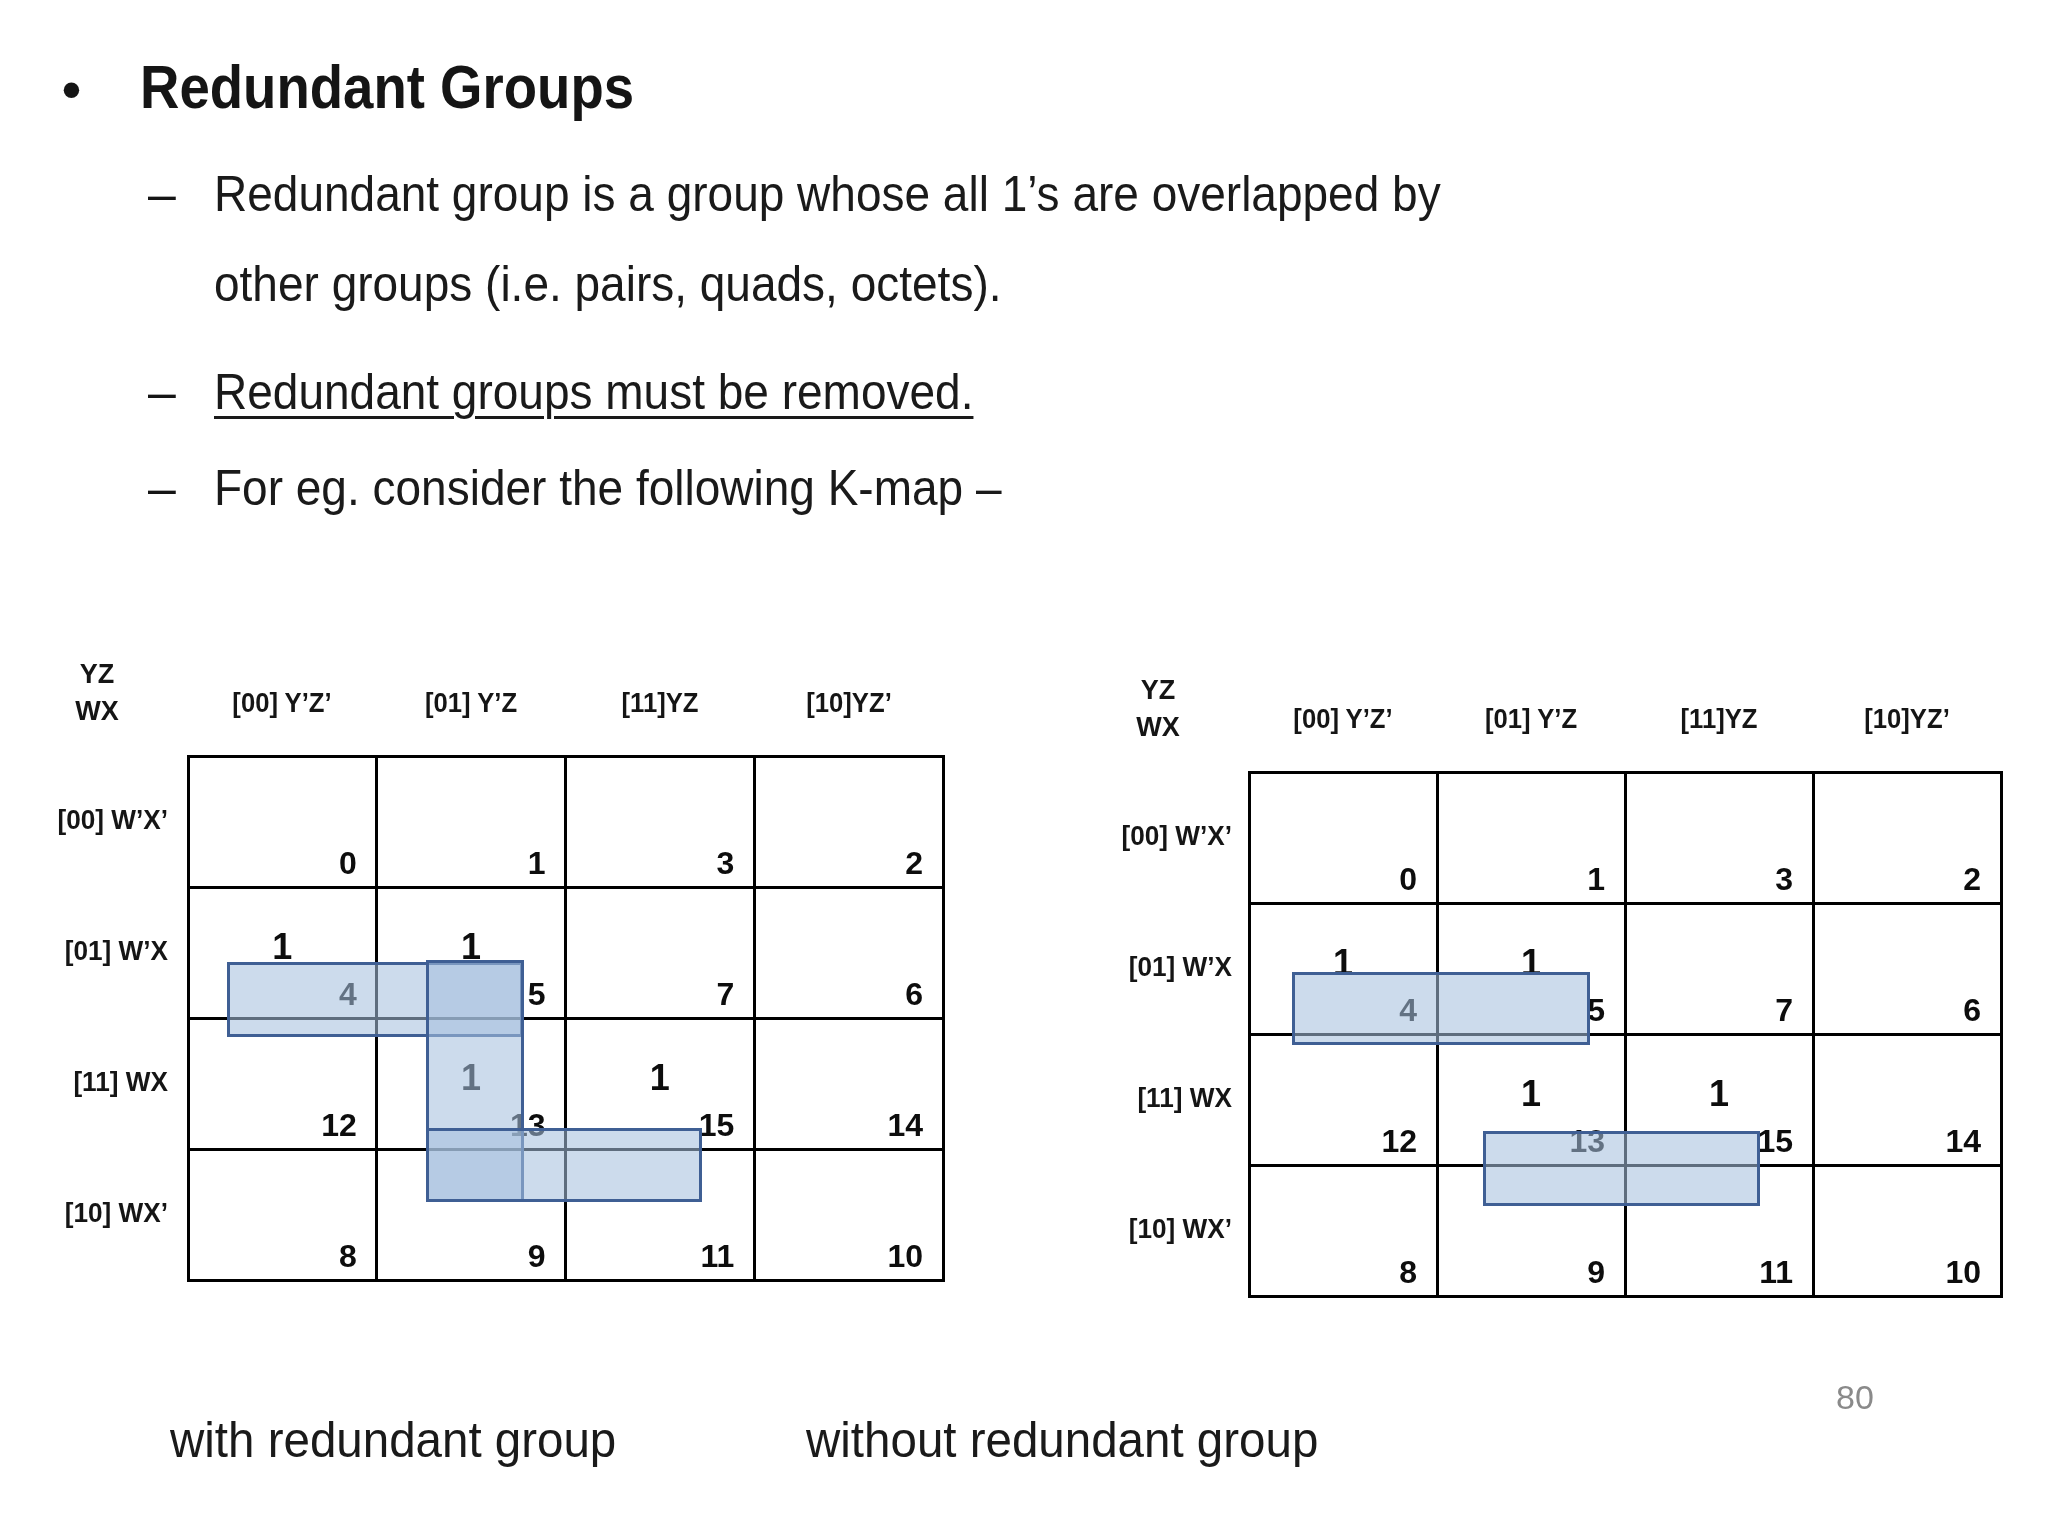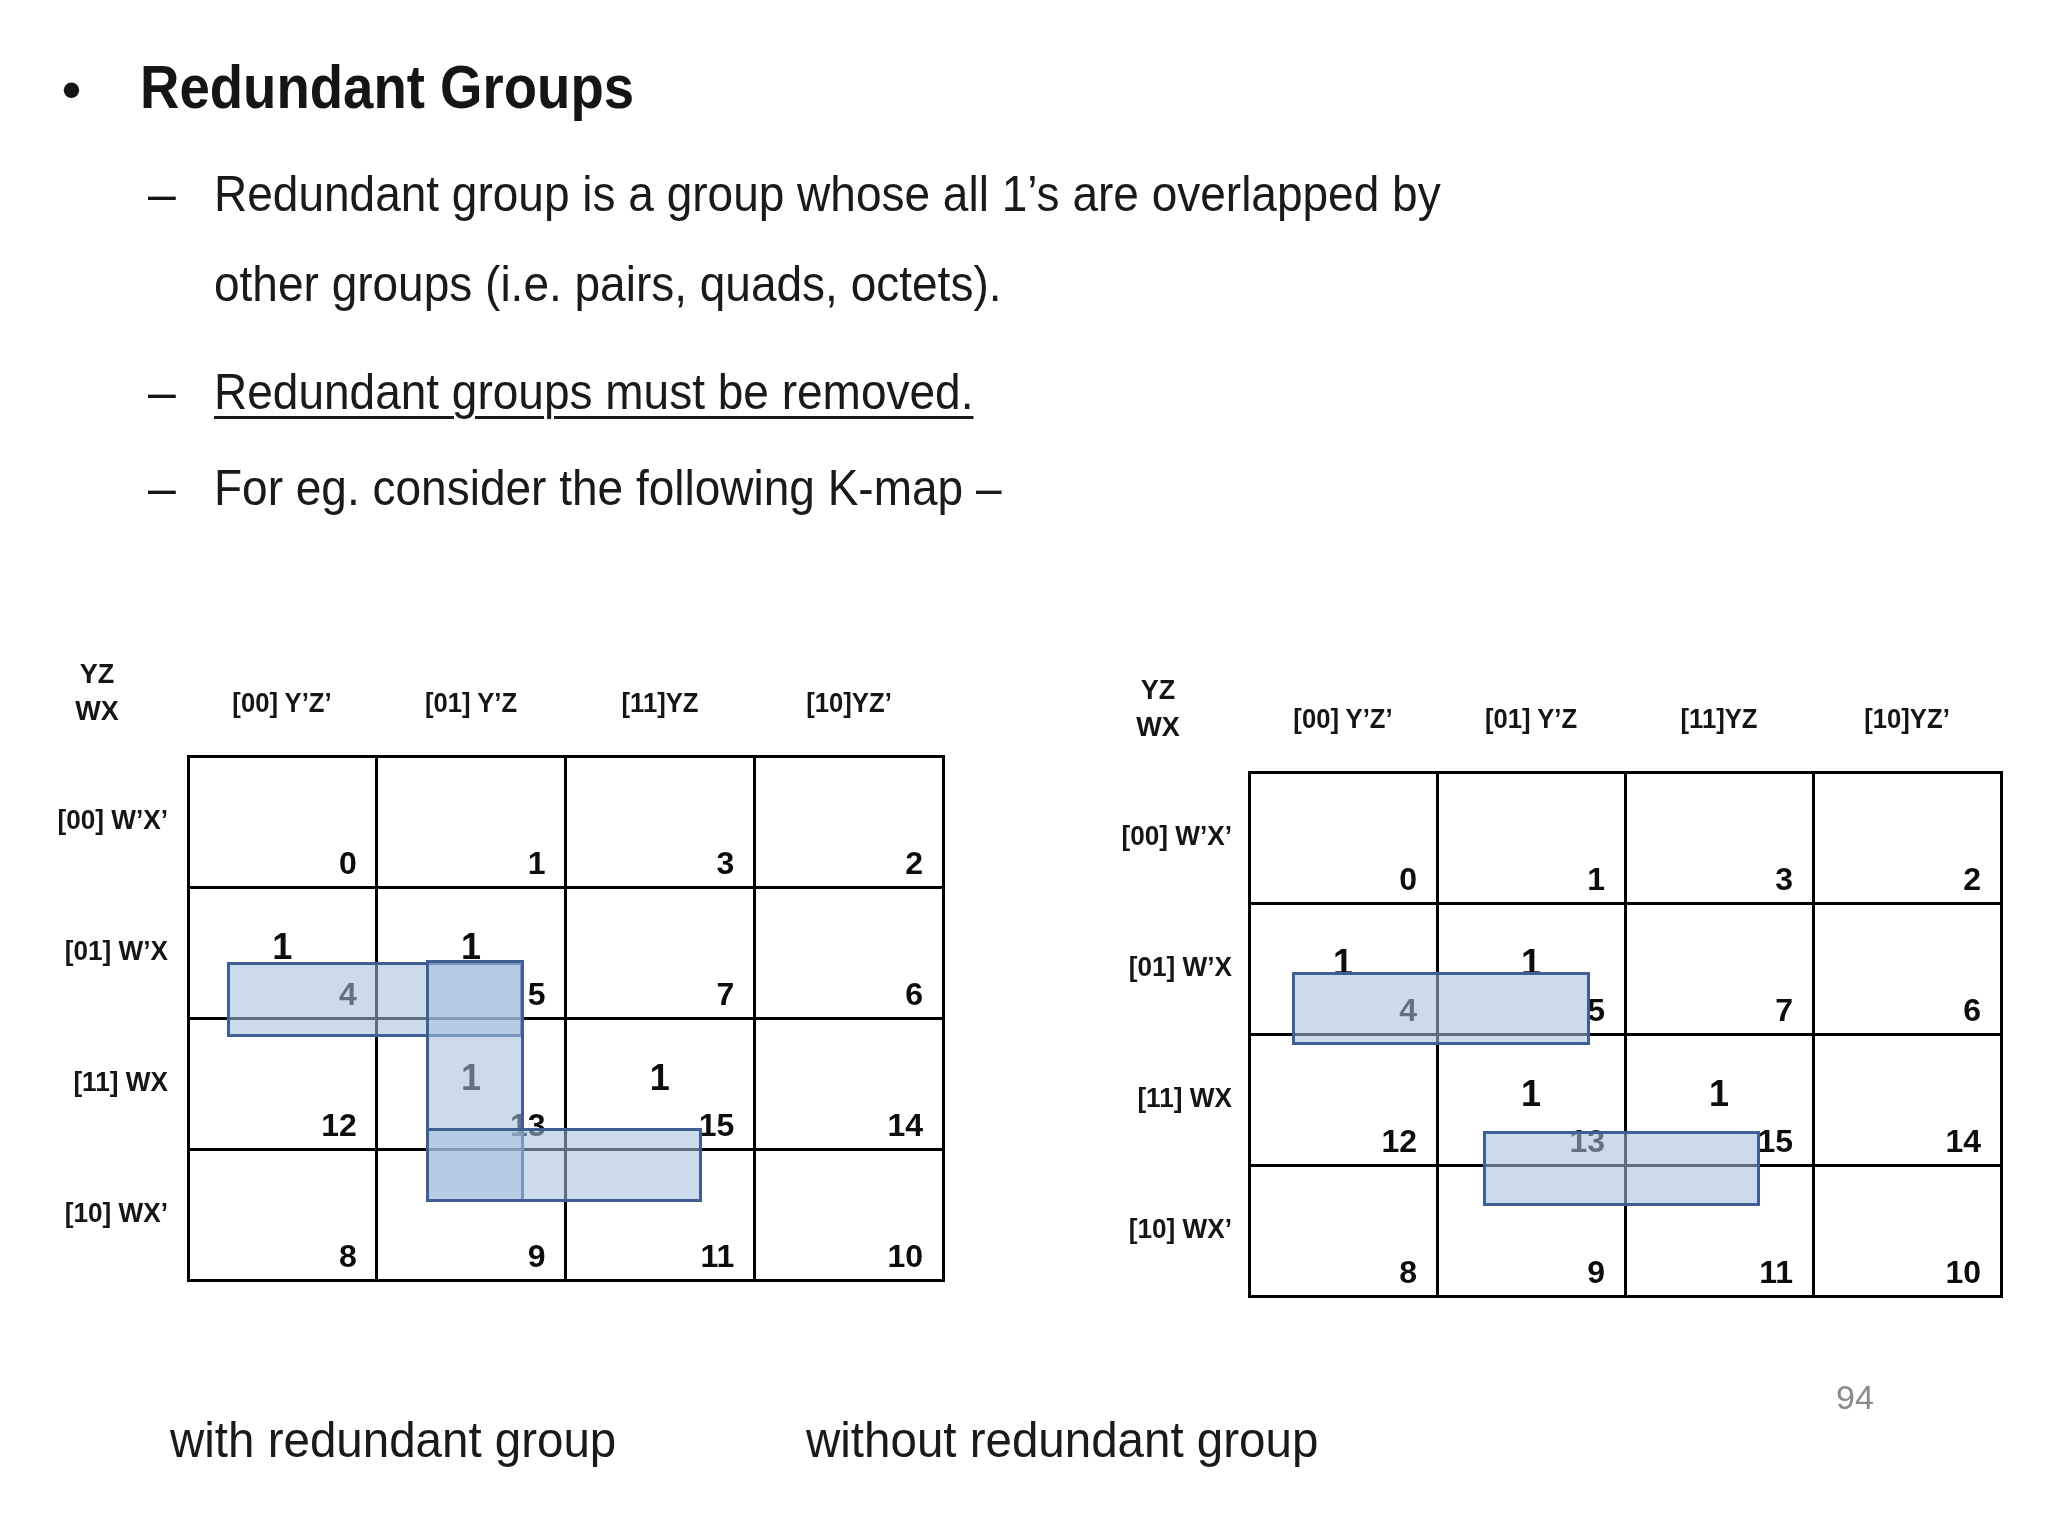--- a/index.html
+++ b/index.html
@@ -125,14 +125,14 @@
       <div class="gline" style="left: 1249px; top: 1032.5px; width: 752px; height: 3px;"></div>
       <div class="gline" style="left: 1811.5px; top: 772px; width: 3px; height: 524px;"></div>
       <div class="gline" style="left: 1249px; top: 1163.5px; width: 752px; height: 3px;"></div>
       <div class="grect" style="left: 1292px; top: 972px; width: 298px; height: 73px; background: rgba(165, 192, 221, 0.57); border-color: rgb(63, 95, 148);"></div>
       <div class="grect" style="left: 1483px; top: 1131px; width: 277px; height: 75px; background: rgba(165, 192, 221, 0.57); border-color: rgb(63, 95, 148);"></div>
     </div>
 
   <div class="abs caption" style="left:170px;top:1412px;">with redundant group</div>
   <div class="abs caption" style="left:806px;top:1412px;">without redundant group</div>
 
-  <div class="abs pagenum" style="left:1836px;top:1380px;">94</div>
+  <div class="abs pagenum" style="left:1836px;top:1380px;">80</div>
 </div>
 
 </body></html>

